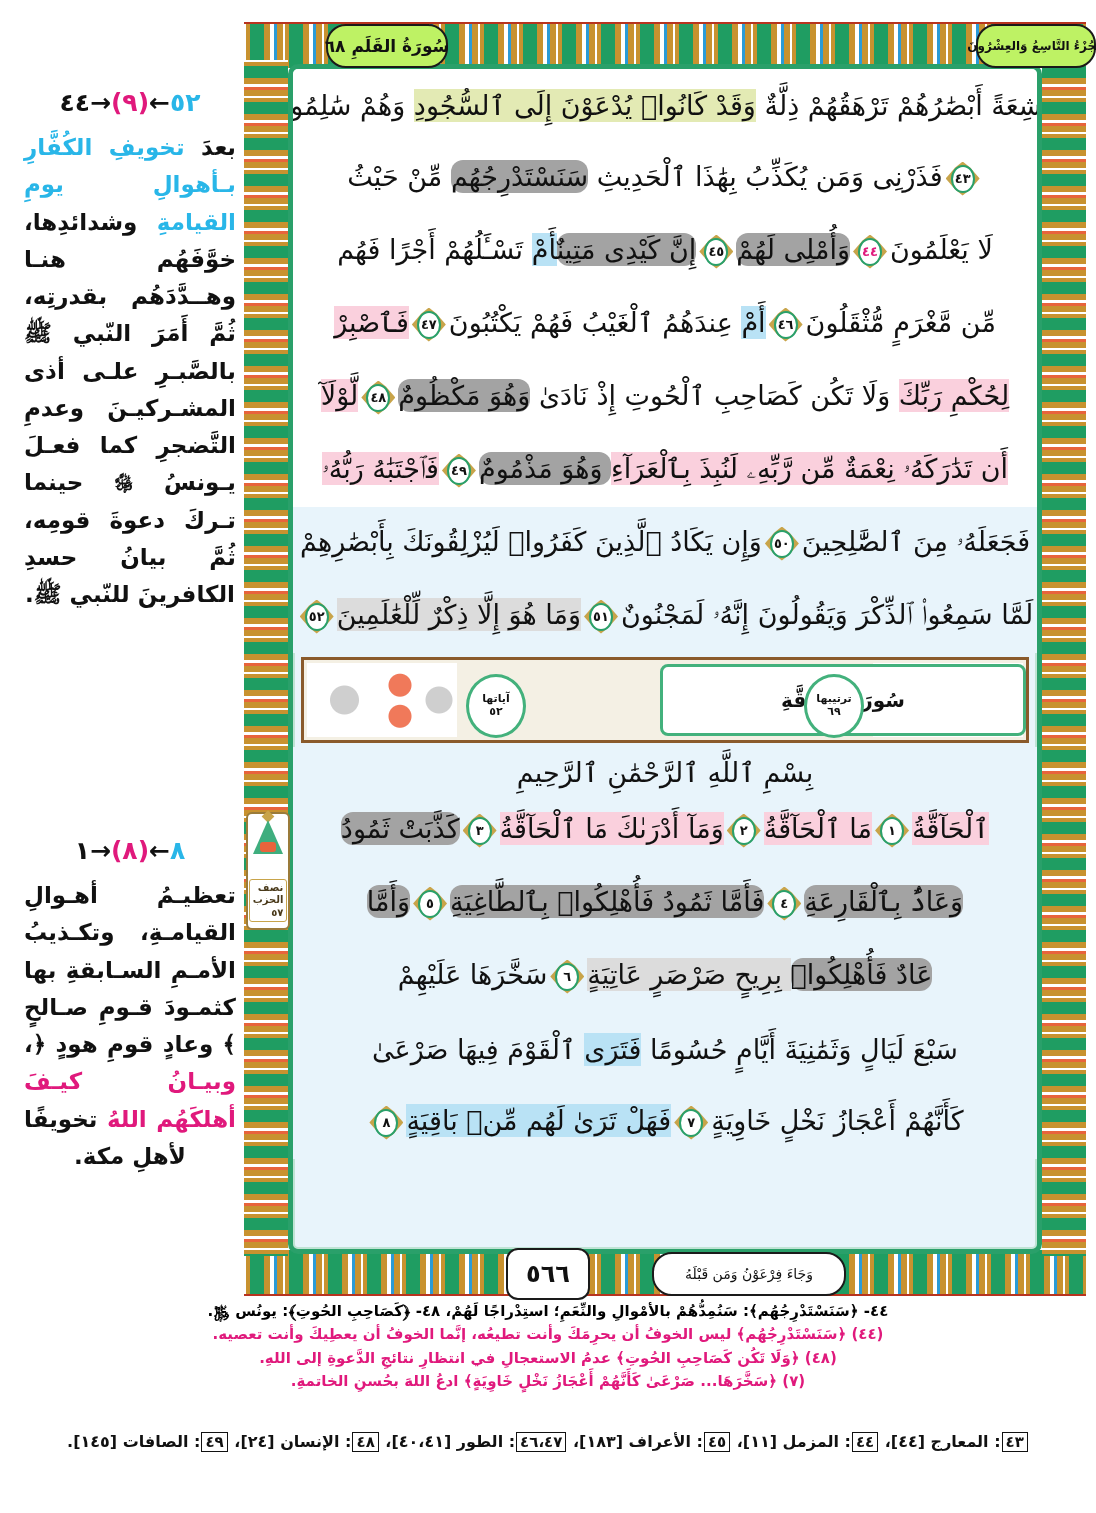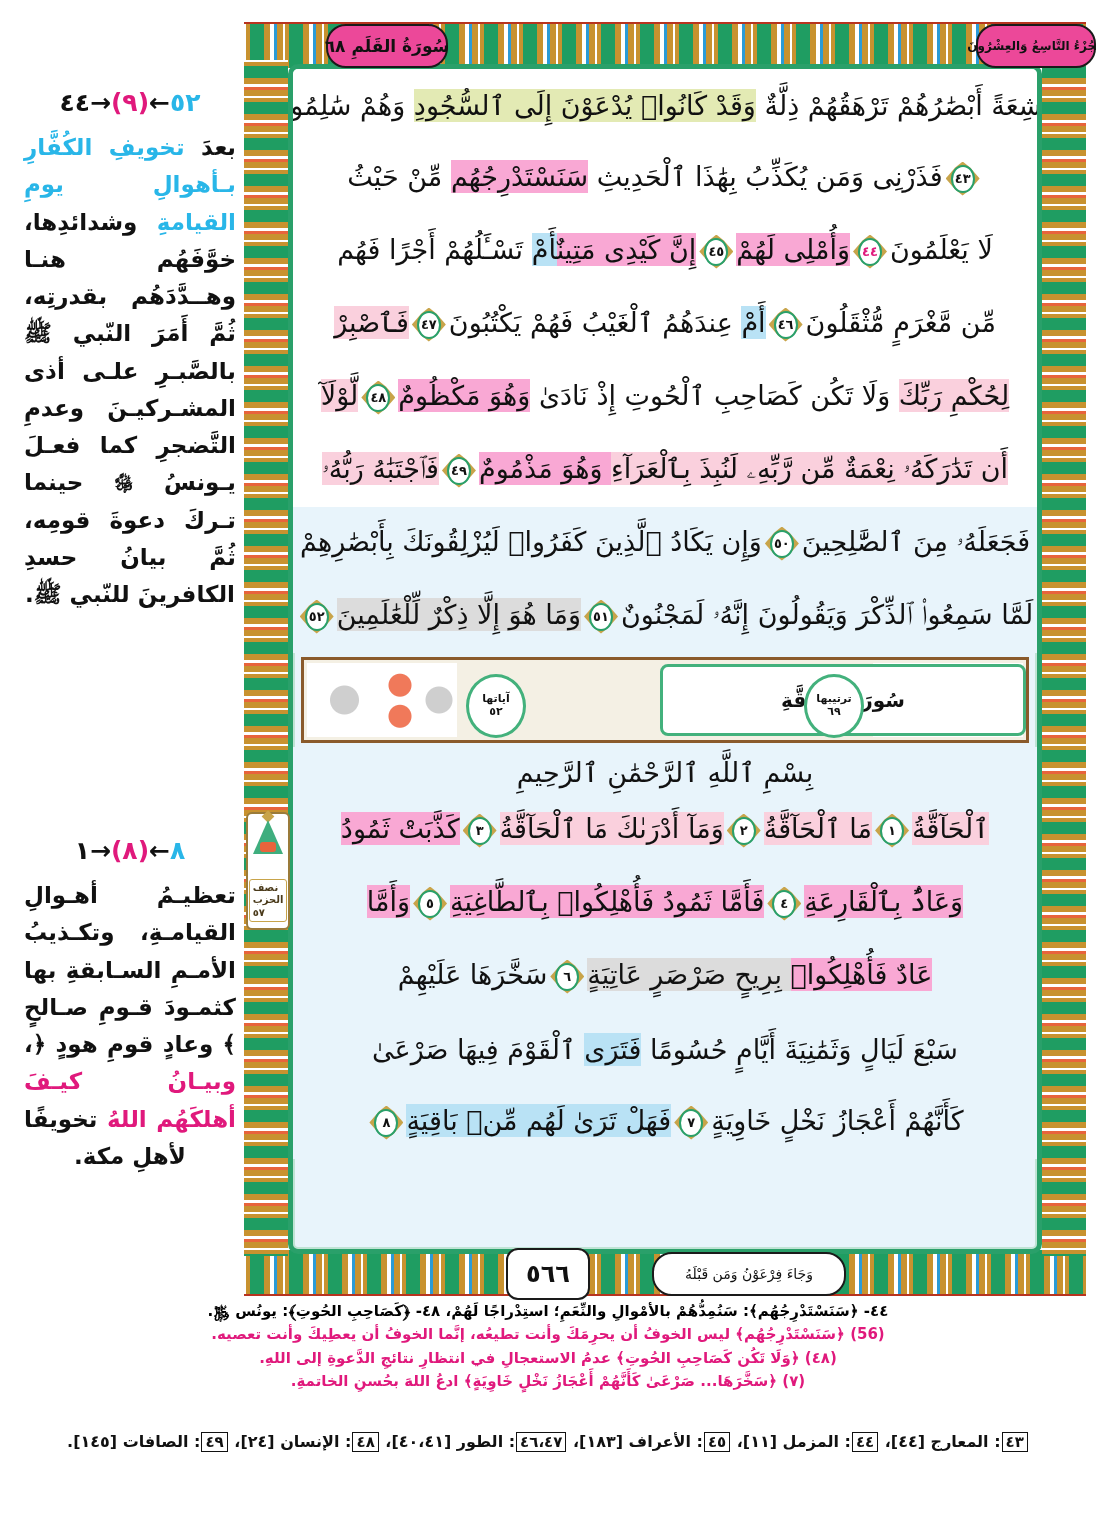--- a/index.html
+++ b/index.html
@@ -67,21 +67,21 @@
         #1f9d62 6px 18px,
         #c8922f 18px 24px,
         #ffffff 24px 27px,
         #e8643c 27px 30px,
         #c8922f 30px 36px);
   }
 
   
   .cartouche{
     position:absolute;top:24px;height:40px;
-    background:#ec4899;border:2px solid #1a1a1a;border-radius:20px/20px;
+    background:#bef264;border:2px solid #1a1a1a;border-radius:20px/20px;
     display:flex;align-items:center;justify-content:center;
     font-size:17px;color:#111;white-space:nowrap;
     font-family:"DejaVu Sans","Liberation Sans",sans-serif;
     font-weight:bold;
     z-index:5;
   }
   .cart-surah{right:648px;width:118px;}
   .cart-juz{right:-0px;left:884px;width:116px;}
 
   
@@ -104,21 +104,21 @@
     white-space:nowrap;
     padding:2px 4px;
     font-family:"DejaVu Sans","Liberation Sans",sans-serif;
   }
   .band{height:73px;display:flex;align-items:center;justify-content:center;}
   .band.white{background:#ffffff;}
   .band.blue{background:#e8f4fb;}
 
   .seg{display:inline;padding:1px 0;}
   .hl-green{background:#e3eab4;text-align:center;}
-  .hl-yellow{background:#f9a8d4;}
+  .hl-yellow{background:#a3a3a3;border-radius:12px;}
   .hl-pink{background:#fad0dd;}
   .hl-cyan{background:#b9e2f5;}
   .hl-gray{background:#dcdcdc;}
 
   
   .ayah-num{
     display:inline-block;position:relative;
     width:34px;height:34px;margin:0 3px;
     vertical-align:middle;
   }
@@ -190,21 +190,21 @@
     border-bottom:34px solid #3fae7e;
   }
   .hizb .dome:after{
     content:"";position:absolute;left:-8px;top:22px;width:16px;height:10px;
     background:#e8643c;border-radius:3px;
   }
   .hizb .finial{
     position:absolute;top:-2px;left:50%;transform:translateX(-50%);
     width:9px;height:9px;background:#c8a44a;transform:translateX(-50%) rotate(45deg);
   }
-  .hizb .lbl{position:relative;z-index:2;text-align:left;
+  .hizb .lbl{position:relative;z-index:2;text-align:right;
     border:1px solid #c8a44a;border-radius:3px;padding:2px 3px;background:#fff;}
 
   
   .page-num{
     position:absolute;left:50%;transform:translateX(-50%);
     top:1248px;width:80px;height:48px;
     background:#fff;border:2px solid #1a1a1a;border-radius:12px;
     display:flex;align-items:center;justify-content:center;
     font-size:24px;font-weight:bold;color:#111;z-index:9;
   }
@@ -368,20 +368,20 @@
     <div class="side-block">
       <div class="side-head">
         <span>٨</span><span class="arr">←</span><span class="mid">(٨)</span><span class="arr">→</span><span class="n2">١</span>
       </div>
       <div class="side-text"><span class="c-black">تعظيـمُ أهـوالِ القيامـةِ، وتكـذيبُ الأمـمِ السـابقةِ بها كثمـودَ قـومِ صـالحٍ ﴾ وعادٍ قومِ هودٍ ﴿، </span><span class="c-pink">وبيـانُ كيـفَ أهلكَهُم اللهُ</span><span class="c-black"> تخويفًا لأهلِ مكة.</span></div>
     </div>
   </div>
 
   <div class="footnotes" id="footnotes-host">
       <div class="fn-line fn-blue">٤٤- ﴿سَنَسْتَدْرِجُهُم﴾: سَنُمِدُّهُمْ بالأمْوالِ والنِّعَمِ؛ استِدْراجًا لَهُمْ، ٤٨- ﴿كَصَاحِبِ الحُوتِ﴾: يونُس ﷿.</div>
-      <div class="fn-line fn-pink">(56) ﴿سَنَسْتَدْرِجُهُم﴾ ليس الخوفُ أن يحرِمَكَ وأنت تطيعُه، إنَّما الخوفُ أن يعطِيكَ وأنت تعصيه.</div>
+      <div class="fn-line fn-pink">(٤٤) ﴿سَنَسْتَدْرِجُهُم﴾ ليس الخوفُ أن يحرِمَكَ وأنت تطيعُه، إنَّما الخوفُ أن يعطِيكَ وأنت تعصيه.</div>
       <div class="fn-line fn-pink">(٤٨) ﴿وَلَا تَكُن كَصَاحِبِ الحُوتِ﴾ عدمُ الاستعجالِ في انتظارِ نتائجِ الدَّعوةِ إلى اللهِ.</div>
       <div class="fn-line fn-pink">(٧) ﴿سَخَّرَهَا... صَرْعَىٰ كَأَنَّهُمْ أَعْجَازُ نَخْلٍ خَاوِيَةٍ﴾ ادعُ اللهَ بحُسنِ الخاتمةِ.</div>
     </div>
 
   <div class="refs" id="refs-host"><span class="refbox">٤٣</span><span>: المعارج [٤٤]، </span><span class="refbox">٤٤</span><span>: المزمل [١١]، </span><span class="refbox">٤٥</span><span>: الأعراف [١٨٣]، </span><span class="refbox">٤٦،٤٧</span><span>: الطور [٤٠،٤١]، </span><span class="refbox">٤٨</span><span>: الإنسان [٢٤]، </span><span class="refbox">٤٩</span><span>: الصافات [١٤٥]. </span></div>
 
 </div>
 
 </body></html>

